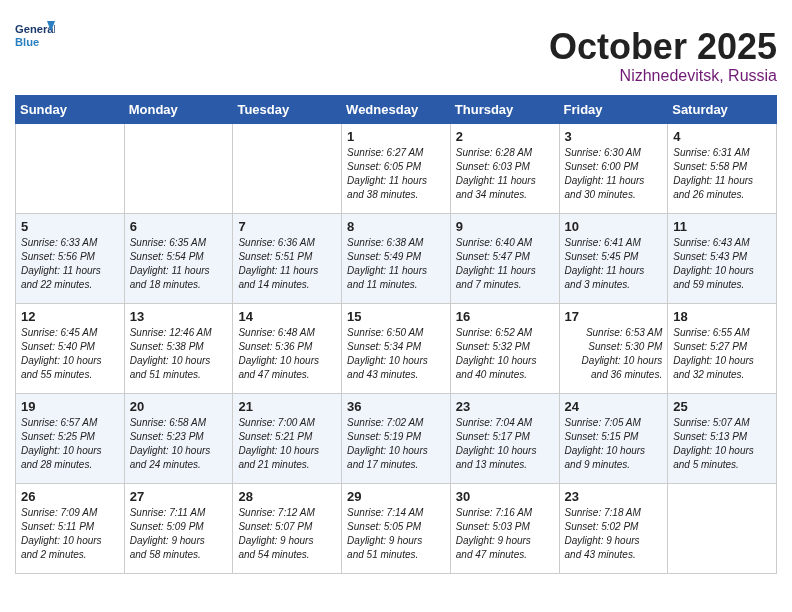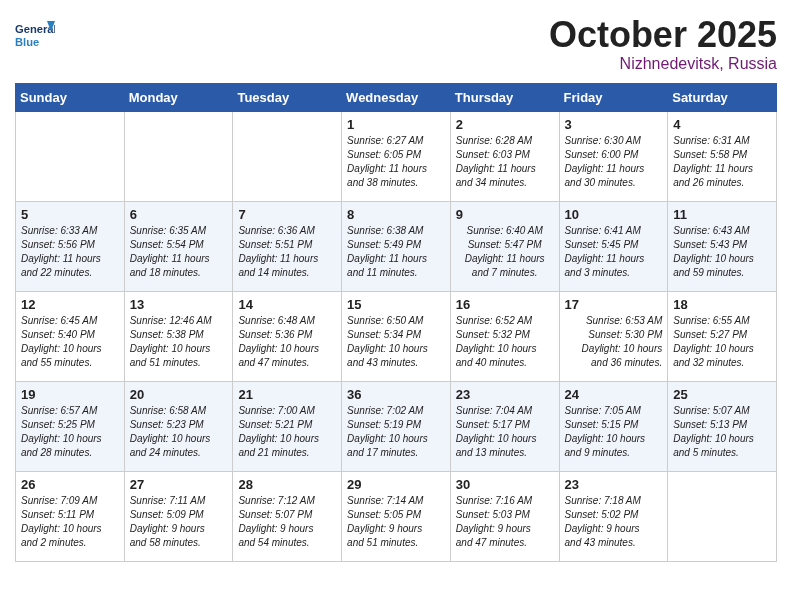--- a/index.html
+++ b/index.html
@@ -27,20 +27,21 @@
       color: #1a3a6b;
     }
     .logo-icon {
       width: 40px;
       height: 40px;
       margin-right: 4px;
       position: relative;
     }
     .title-block {
       text-align: right;
+      margin-top: 12px;
     }
     .month-title {
       font-size: 36px;
       font-weight: bold;
       color: #222;
       line-height: 1.1;
     }
     .location {
       font-size: 16px;
       color: #701a75;
@@ -183,21 +184,21 @@
           </td>
           <td>
             <span class="day-num">8</span>
             <div class="day-info" style="white-space: pre-line;">Sunrise: 6:38 AM
 Sunset: 5:49 PM
 Daylight: 11 hours
 and 11 minutes.</div>
           </td>
           <td>
             <span class="day-num">9</span>
-            <div class="day-info" style="white-space: pre-line; text-align: center;">Sunrise: 6:40 AM
+            <div class="day-info" style="white-space: pre-line;">Sunrise: 6:40 AM
 Sunset: 5:47 PM
 Daylight: 11 hours
 and 7 minutes.</div>
           </td>
           <td>
             <span class="day-num">10</span>
             <div class="day-info" style="white-space: pre-line;">Sunrise: 6:41 AM
 Sunset: 5:45 PM
 Daylight: 11 hours
 and 3 minutes.</div>

